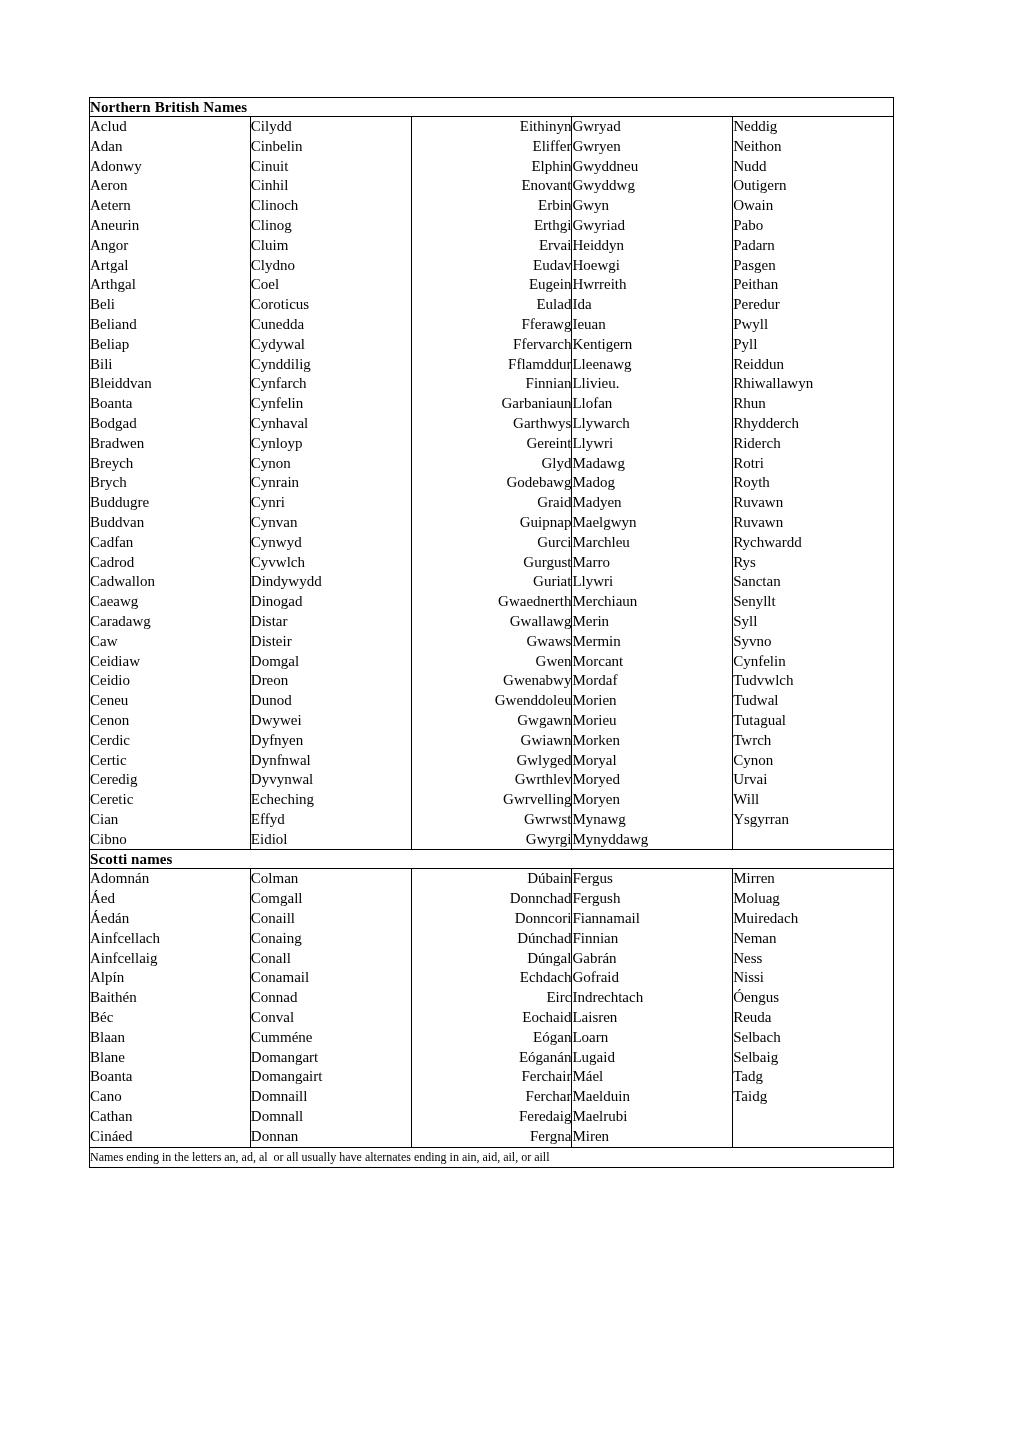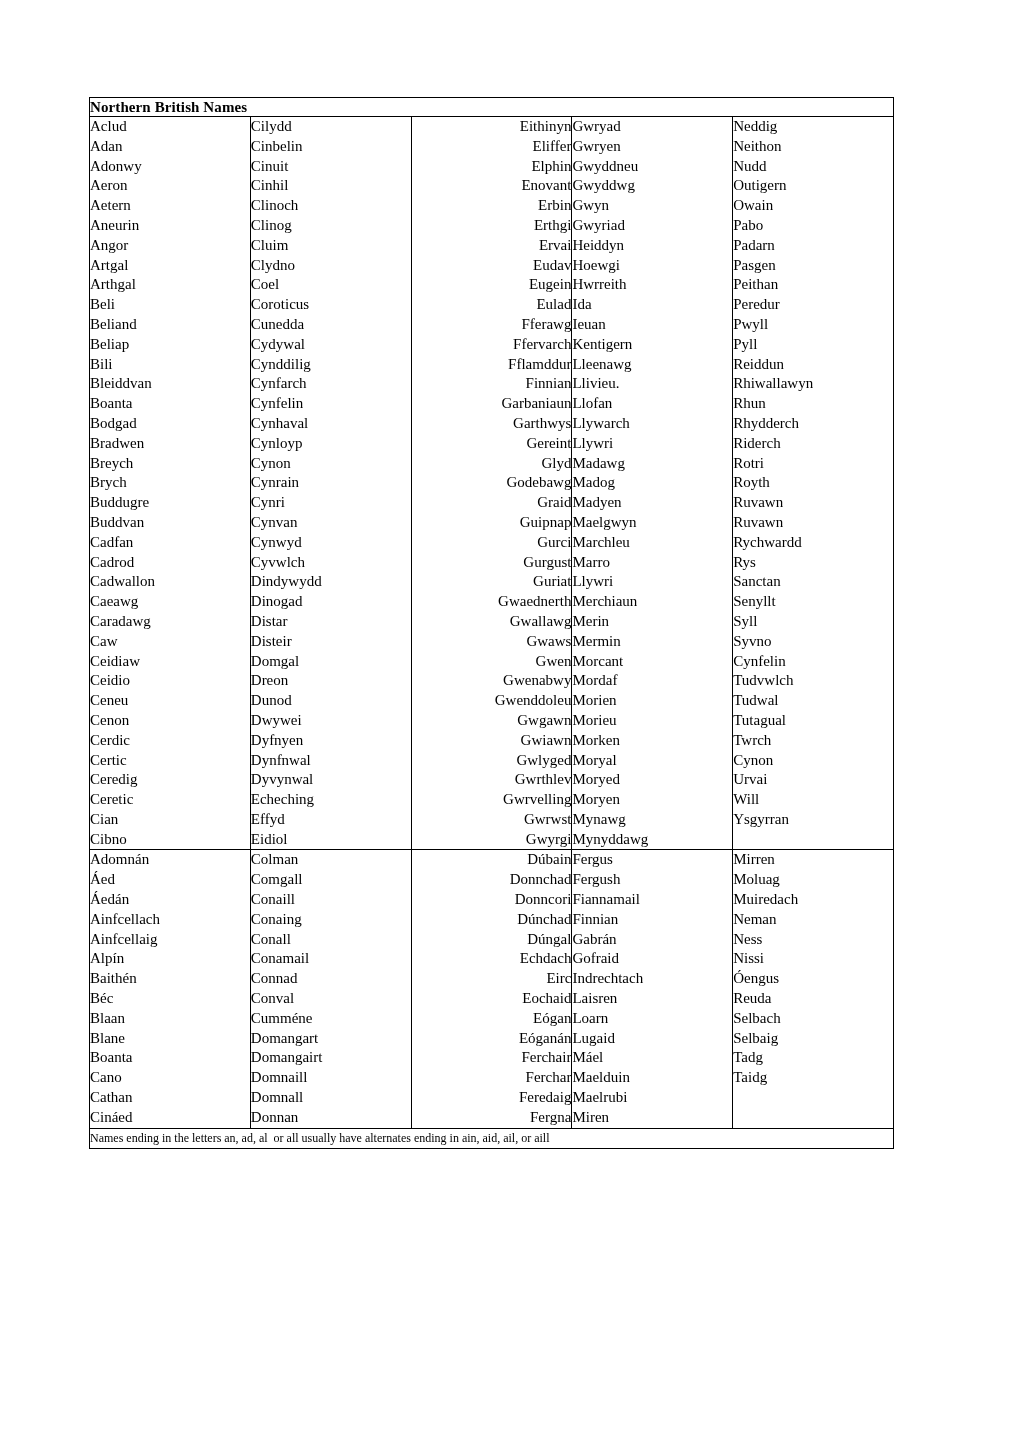--- a/index.html
+++ b/index.html
@@ -264,20 +264,23 @@
           <span class="entry">Tudwal</span>
           <span class="entry">Tutagual</span>
           <span class="entry">Twrch</span>
           <span class="entry">Cynon</span>
           <span class="entry">Urvai</span>
           <span class="entry">Will</span>
           <span class="entry">Ysgyrran</span>
         </td>
       </tr>
 
+      <tr>
+        <td class="section-header-cell" colspan="5">Scotti names</td>
+      </tr>
 
       <tr>
         <td class="name-cell col1">
           <span class="entry">Adomnán</span>
           <span class="entry">Áed</span>
           <span class="entry">Áedán</span>
           <span class="entry">Ainfcellach</span>
           <span class="entry">Ainfcellaig</span>
           <span class="entry">Alpín</span>
           <span class="entry">Baithén</span>

